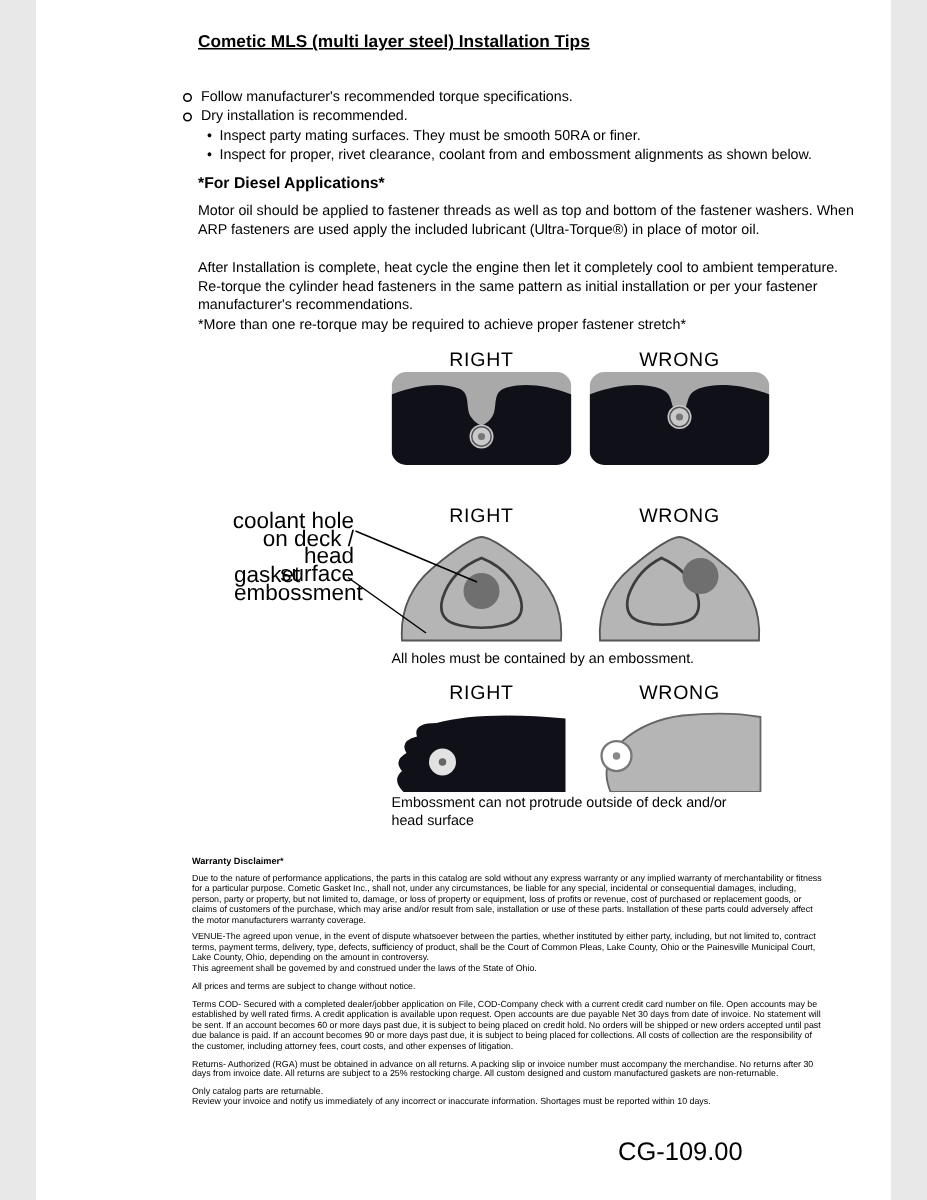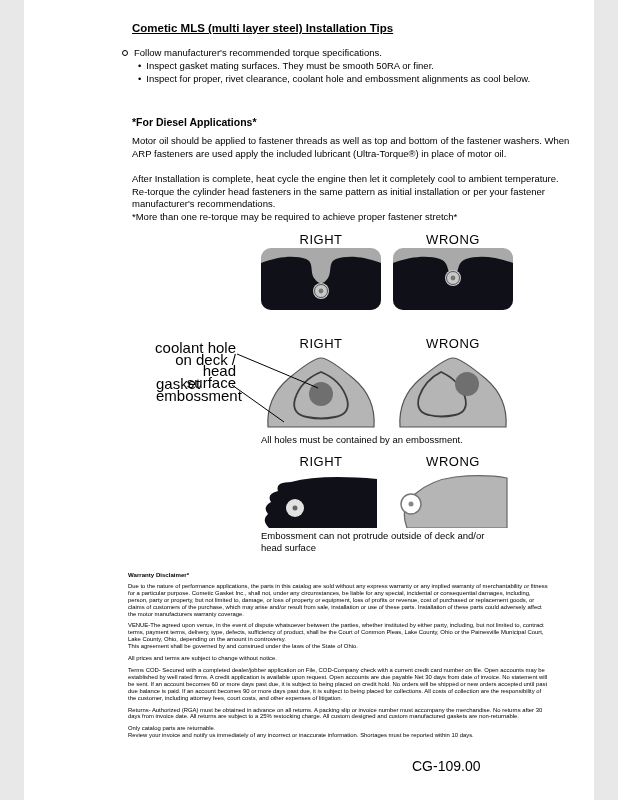--- a/index.html
+++ b/index.html
@@ -8,21 +8,21 @@
     font-family:Liberation Sans, sans-serif; color:#000;
     overflow:hidden; margin:0 auto;
   }
   .abs { position:absolute; }
 
   .title {
     top:22px; left:108px; margin:0;
     font-size:11.5px; font-weight:bold; text-decoration:underline;
   }
 
-  .tips { top:46px; left:98px; width:450px; font-size:9.5px; }
+  .tips { top:58px; left:98px; width:450px; font-size:9.5px; }
   .tip { display:flex; align-items:flex-start; line-height:13px; }
   .o-marker {
     flex:none; width:4px; height:4px; border:1px solid #000; border-radius:50%;
     margin:4px 6px 0 0; display:inline-block;
   }
   .tip.sub { margin-left:16px; }
   .dot-marker { flex:none; margin-right:5px; font-size:9.5px; }
 
   .diesel-h { top:116px; left:108px; margin:0; font-size:10.5px; font-weight:bold; }
   .para { margin:0; font-size:9.5px; line-height:12.5px; width:440px; left:108px; }
@@ -38,41 +38,45 @@
   .annotation { font-size:15px; line-height:11.5px; }
   .ann-lines { left:0; top:0; pointer-events:none; }
 
   .col-l { left:237px; }
   .col-r { left:369px; }
 
   .legal { top:572px; left:104px; width:420px; font-size:5.9px; line-height:6.9px; }
   .legal-h { font-weight:bold; font-size:6.1px; margin:0 0 4px 0; }
   .lp { margin:0 0 5px 0; white-space:pre-line; }
 
-  .page-num { top:758px; left:388px; font-size:14px; }
+  .page-num { top:758px; left:388px; font-size:17px; }
 </style>
 </head>
 <body>
 
 <div class="page">
 
   <h1 class="abs title">Cometic MLS (multi layer steel) Installation Tips</h1>
 
   <div class="abs tips">
     <div class="tip">
       <span class="o-marker"></span>
       <span>Follow manufacturer's recommended torque specifications.</span>
     </div>
-    <div class="tip sub">
-      <span class="dot-marker">•</span>
-      <span>Inspect gasket mating surfaces.  They must be smooth 50RA or finer.</span>
+    <div class="tip">
+      <span class="o-marker"></span>
+      <span>Dry installation is recommended.</span>
     </div>
     <div class="tip sub">
       <span class="dot-marker">•</span>
-      <span>Inspect for proper, rivet clearance, coolant hole and embossment alignments as cool below.</span>
+      <span>Inspect party mating surfaces.  They must be smooth 50RA or finer.</span>
+    </div>
+    <div class="tip sub">
+      <span class="dot-marker">•</span>
+      <span>Inspect for proper, rivet clearance, coolant from and embossment alignments as shown below.</span>
     </div>
   </div>
 
   <h2 class="abs diesel-h">*For Diesel Applications*</h2>
   <p class="abs para p1">Motor oil should be applied to fastener threads as well as top and bottom of the fastener washers. When ARP fasteners are used apply the included lubricant (Ultra-Torque®) in place of motor oil.</p>
   <p class="abs para p3">*More than one re-torque may be required to achieve proper fastener stretch*</p>
   <p class="abs para p2">After Installation is complete, heat cycle the engine then let it completely cool to ambient temperature. Re-torque the cylinder head fasteners in the same pattern as initial installation or per your fastener manufacturer's recommendations.</p>
 
   <div class="abs diagrams">
 

